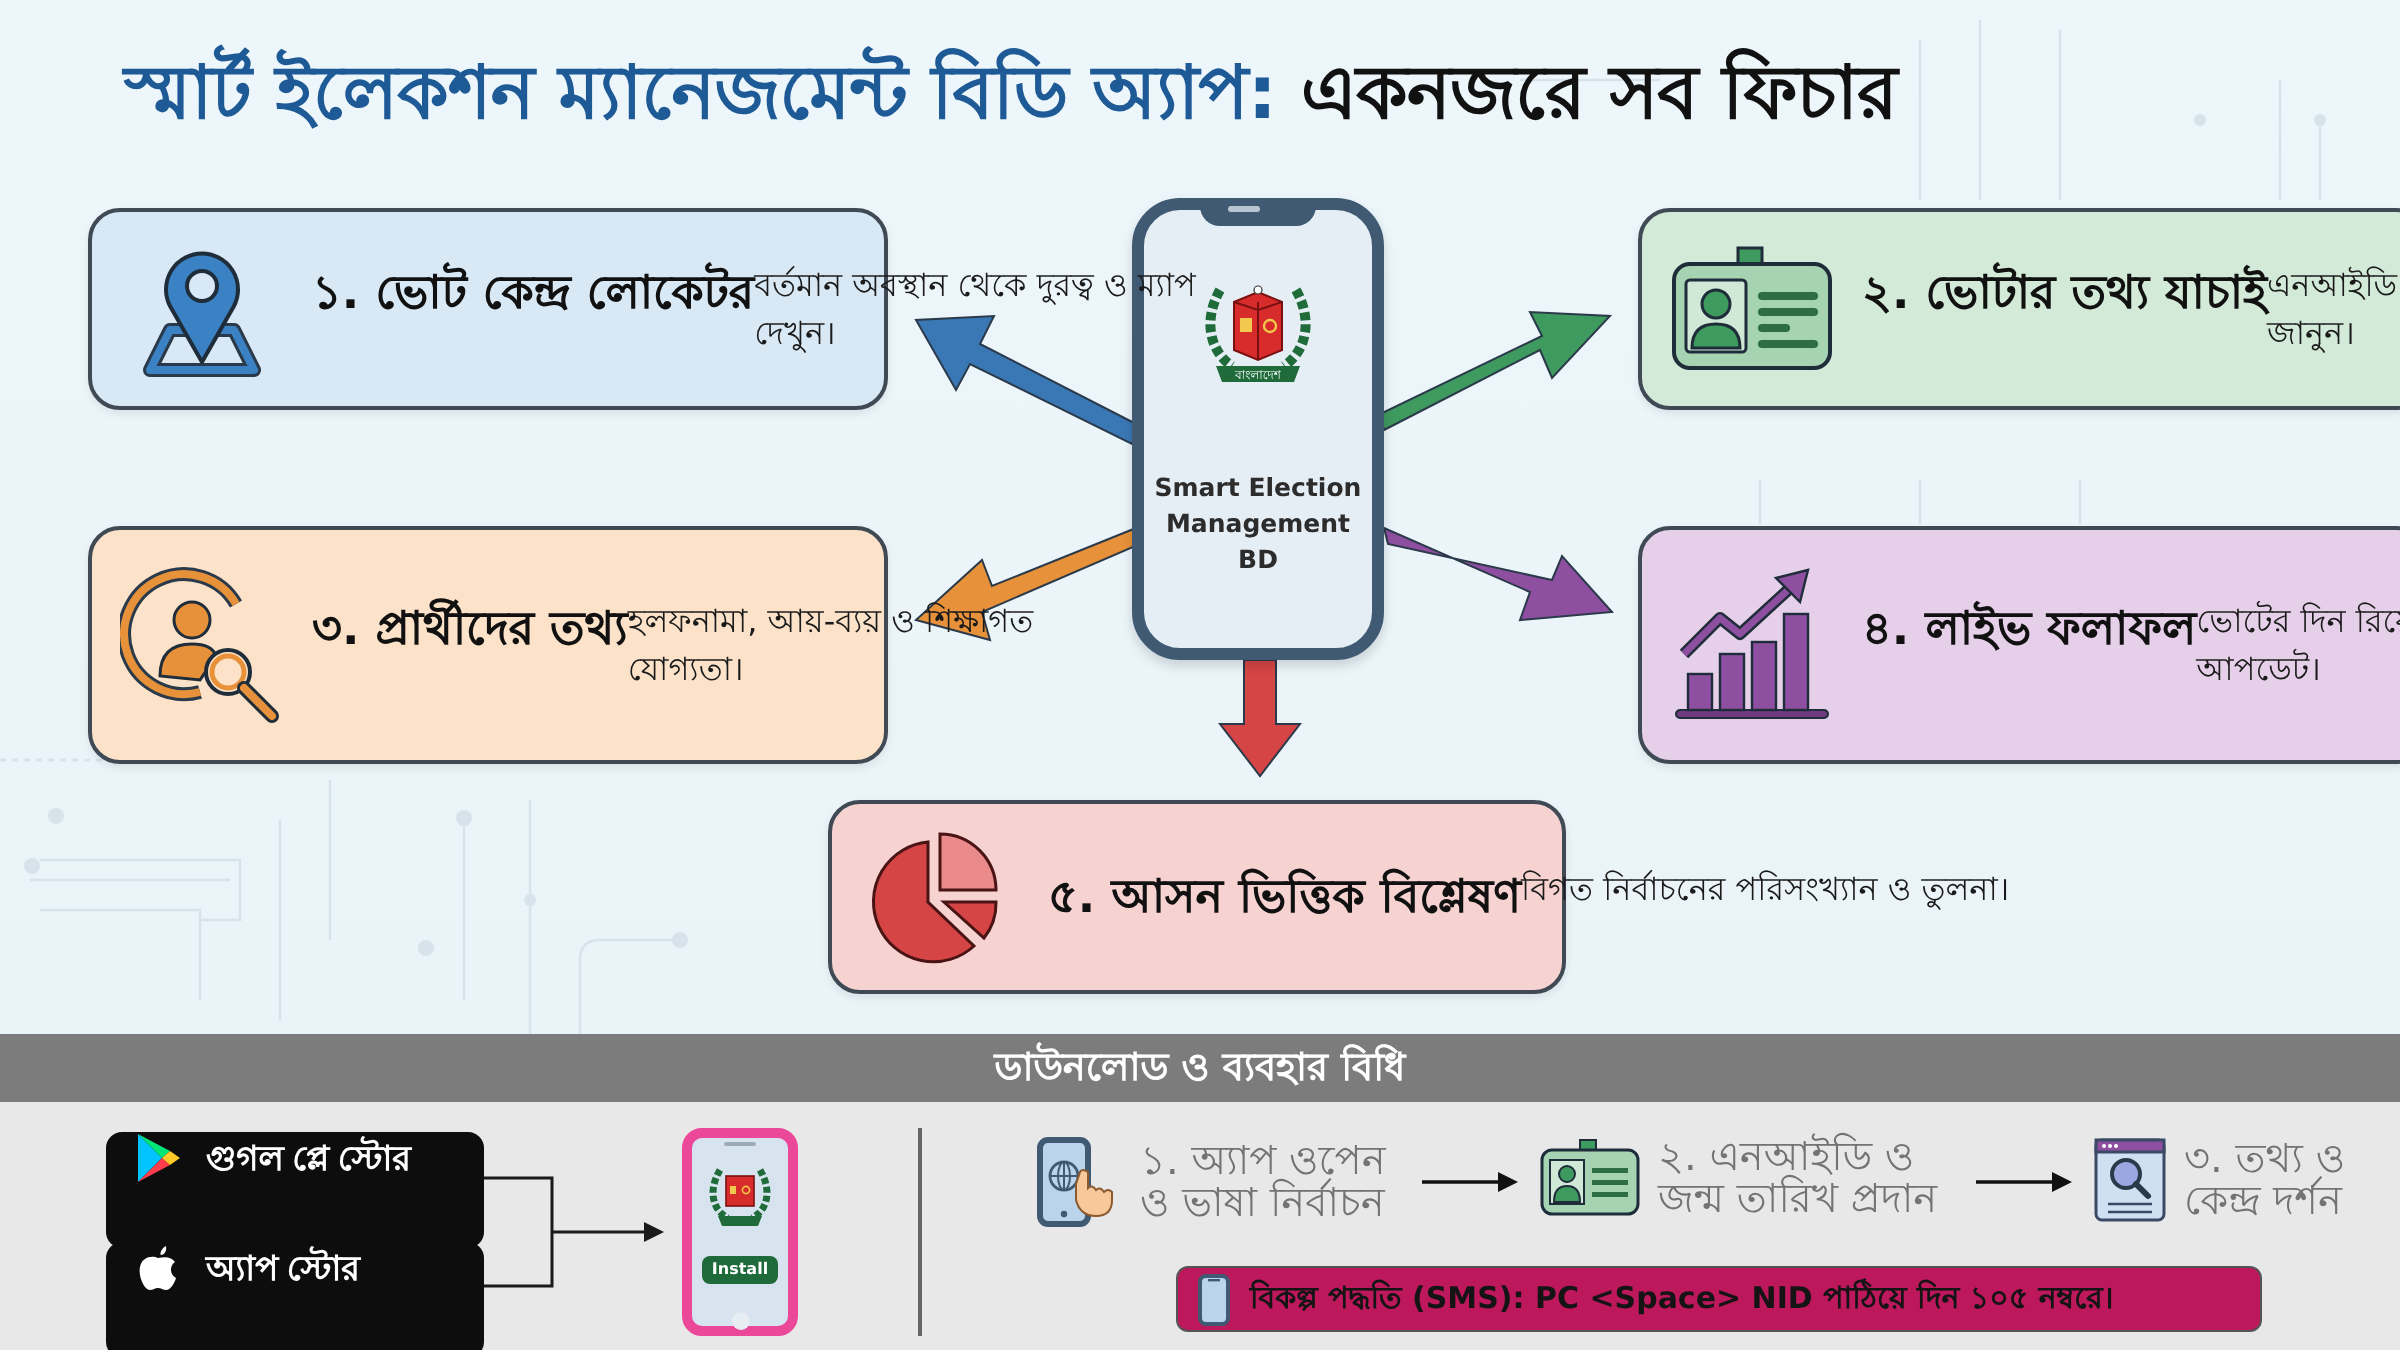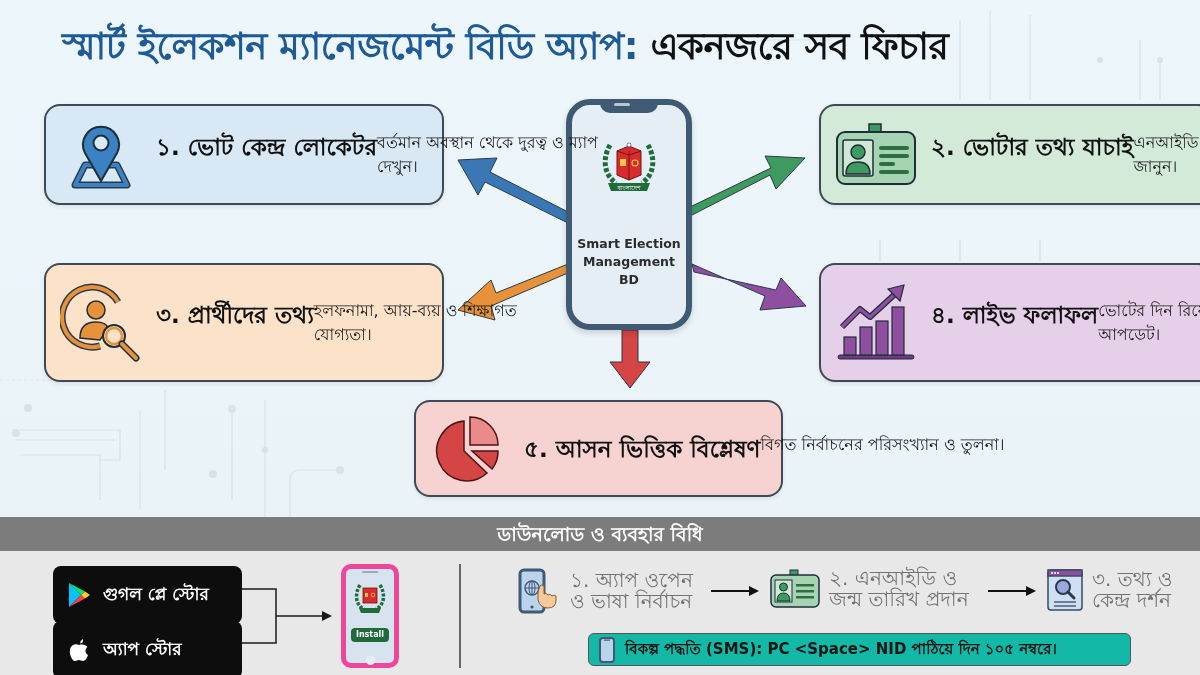--- a/index.html
+++ b/index.html
@@ -71,22 +71,22 @@
     background: #7c7c7c; color: #fff; text-align: center;
     font-weight: bold; font-size: 19px; line-height: 34px;
   }
   .bottom {
     position: absolute; left: 0; top: 551px; width: 1200px; height: 124px;
     background: #e8e8e8;
   }
   .store-btn {
     position: absolute; left: 53px; width: 189px; height: 58px;
     background: #0d0d0d; border-radius: 8px; color: #fff;
-    display: flex; align-items: center; gap: 12px; padding-left: 14px;
-    font-size: 17px; font-weight: bold;
+    display: flex; align-items: flex-start; gap: 12px; padding-left: 14px;
+    font-size: 17px; font-weight: bold; font-family: Liberation Serif, serif;
   }
   #store-google { top: 566px; }
   #store-apple { top: 621px; }
   .mini-phone {
     position: absolute; left: 341px; top: 564px; width: 58px; height: 104px;
     background: #d7e4ef; border: 5px solid #ec4899; border-radius: 10px;
   }
   .mini-phone .speaker { position: absolute; left: 16px; top: 2px; width: 16px; height: 2px; background: #9aaab8; border-radius: 1px; }
   .mini-phone .home { position: absolute; left: 20px; bottom: -2px; width: 9px; height: 9px; background: #e7eef3; border-radius: 50%; }
   .install-btn {
@@ -98,21 +98,21 @@
 
   .step { position: absolute; display: flex; align-items: center; gap: 8px; }
   .step .step-text { font-size: 20px; line-height: 21px; color: #737373; font-weight: normal; white-space: nowrap; }
   #step1 { left: 518px; top: 568px; }
   #step2 { left: 769px; top: 568px; }
   #step3 { left: 1046px; top: 568px; }
   .flow-arrow { position: absolute; }
 
   .sms-box {
     position: absolute; left: 588px; top: 633px; width: 543px; height: 33px;
-    border: 1.5px solid #555; border-radius: 6px; background: #14b8a6;
+    border: 1.5px solid #555; border-radius: 6px; background: #be185d;
     display: flex; align-items: center; padding-left: 10px; gap: 10px;
     font-size: 15px; font-weight: bold; color: #141414; white-space: nowrap;
   }
 </style>
 </head>
 <body>
 
 <div class="stage">
   <svg class="circuit" viewBox="0 0 1200 518">
     <g stroke="#d7e3ea" stroke-width="1.2" fill="none">

